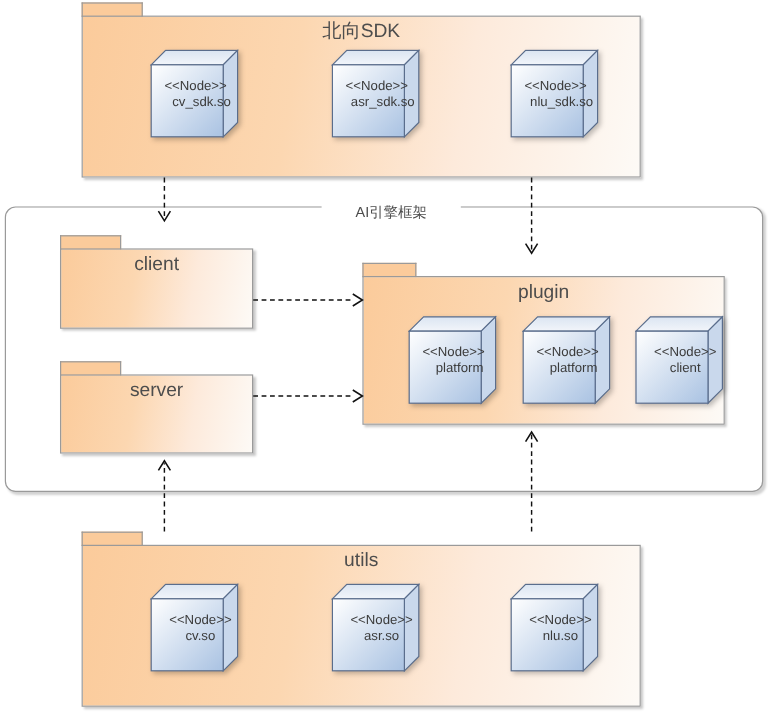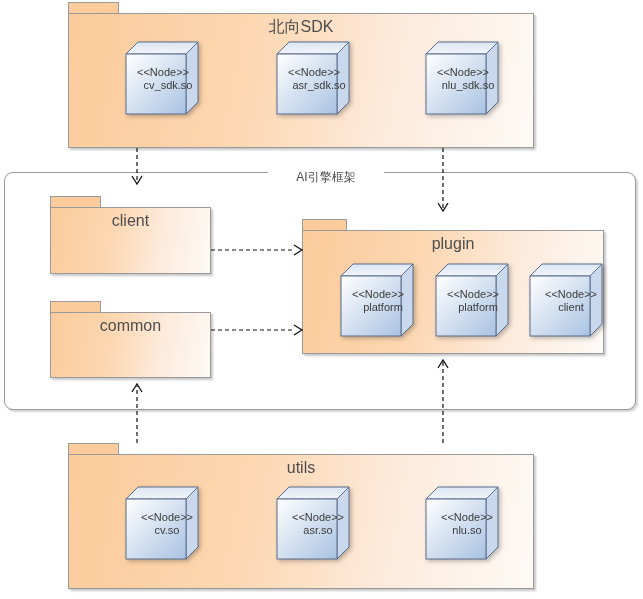--- a/index.html
+++ b/index.html
@@ -154,21 +154,21 @@
   <div class="frame" style="left:4px; top:172px; width:632px; height:238px;"></div>
   <div class="frame-title" style="left:268px; top:170px; width:104px;">AI引擎框架</div>
 
   <div class="pkg-tab" style="left:50px; top:196px; width:51px; height:12px;"></div>
   <div class="pkg-body" style="left:50px; top:207px; width:161px; height:67px;">
     <div class="pkg-title">client</div>
   </div>
 
   <div class="pkg-tab" style="left:50px; top:301px; width:51px; height:12px;"></div>
   <div class="pkg-body" style="left:50px; top:312px; width:161px; height:66px;">
-    <div class="pkg-title">common</div>
+    <div class="pkg-title">server</div>
   </div>
 
   <div class="pkg-tab" style="left:302px; top:219px; width:45px; height:12px;"></div>
   <div class="pkg-body" style="left:302px; top:230px; width:302px; height:124px;">
     <div class="pkg-title">plugin</div>
   </div>
 
   <div class="node" style="left:320px; top:263px;">
     <svg width="74" height="78" viewBox="0 0 74 78" aria-hidden="true">
       <polygon points="1,13 13,1 73,1 61,13" fill="url(#ntg1)" stroke="#5a6d8c" stroke-width="1"></polygon>

